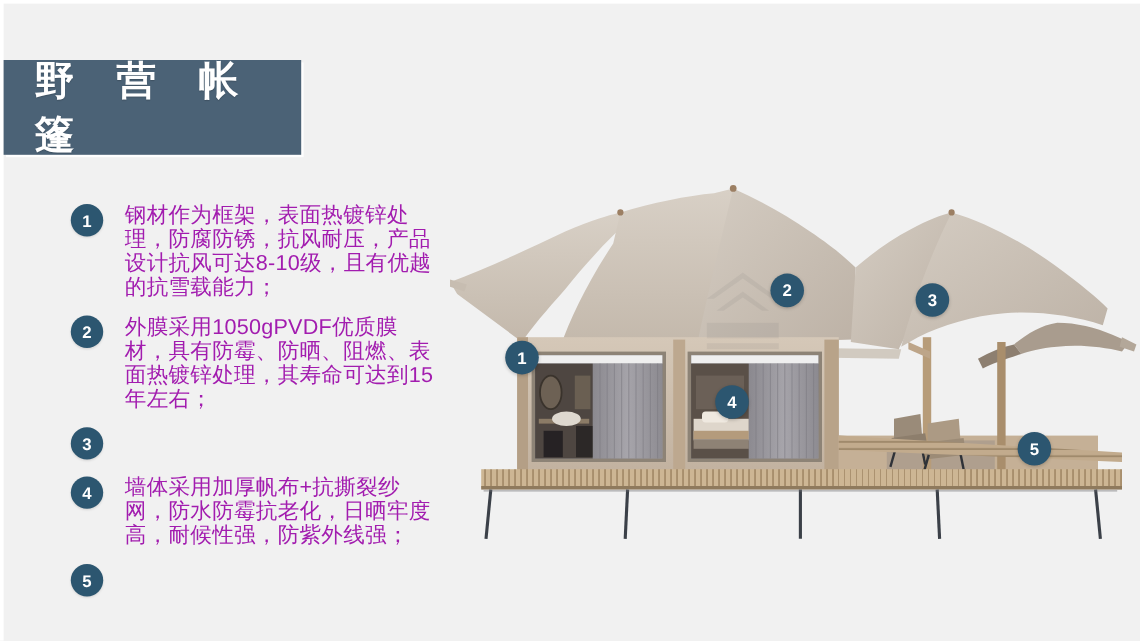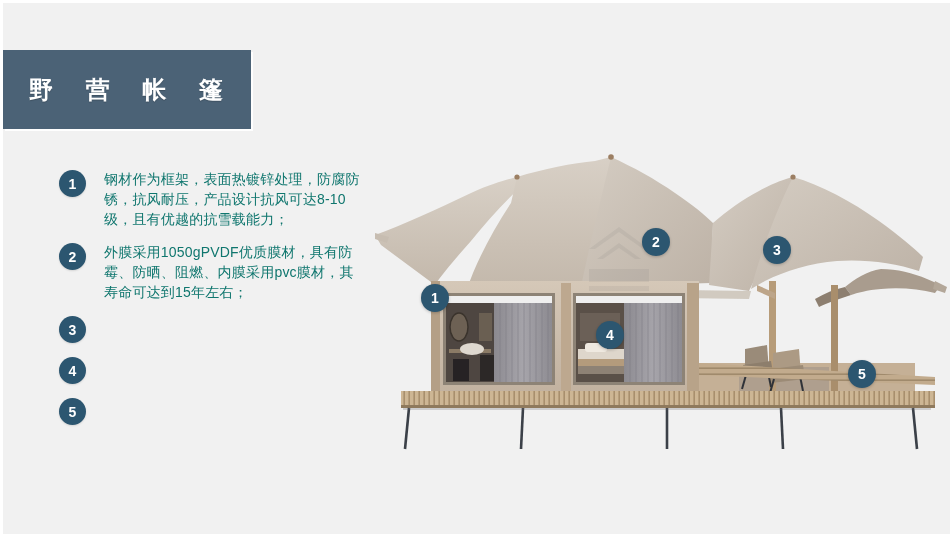--- a/index.html
+++ b/index.html
@@ -20,21 +20,21 @@
   
   .title-banner{
     position:absolute;left:0;top:47px;
     width:248px;height:79px;
     background:#4b6276;
     display:flex;align-items:center;
     box-shadow:2px 2px 0 rgba(255,255,255,.9);
   }
   .title-text{
     color:#ffffff;
-    font-size:24px;
+    font-size:33px;
     font-weight:bold;
     letter-spacing:13px;
     margin-left:26px;
     text-shadow:0 1px 1px rgba(0,0,0,.18);
   }
 
   
   .features{
     position:absolute;left:56px;top:166px;
     width:310px;
@@ -48,22 +48,22 @@
     width:27px;height:27px;border-radius:50%;
     background:#2c5670;
     color:#ffffff;
     font-size:14px;font-weight:bold;
     display:flex;align-items:center;justify-content:center;
     margin-top:1px;
     box-shadow:0 1px 2px rgba(0,0,0,.12);
   }
   .feature-text{
     margin-left:18px;
-    color:#0f766e;
-    font-size:14px;
+    color:#a21caf;
+    font-size:18px;
     line-height:20px;
     letter-spacing:.2px;
     max-width:262px;
   }
 
   
   .illustration{
     position:absolute;left:372px;top:150px;
     width:578px;height:300px;
   }
@@ -90,29 +90,30 @@
 
   <div class="features">
 
     <div class="feature">
       <div class="badge">1</div>
       <div class="feature-text">钢材作为框架，表面热镀锌处理，防腐防锈，抗风耐压，产品设计抗风可达8-10级，且有优越的抗雪载能力；</div>
     </div>
 
     <div class="feature">
       <div class="badge">2</div>
-      <div class="feature-text">外膜采用1050gPVDF优质膜材，具有防霉、防晒、阻燃、内膜采用pvc膜材，其寿命可达到15年左右；</div>
+      <div class="feature-text">外膜采用1050gPVDF优质膜材，具有防霉、防晒、阻燃、表面热镀锌处理，其寿命可达到15年左右；</div>
     </div>
 
     <div class="feature">
       <div class="badge">3</div>
     </div>
 
     <div class="feature">
       <div class="badge">4</div>
+      <div class="feature-text">墙体采用加厚帆布+抗撕裂纱网，防水防霉抗老化，日晒牢度高，耐候性强，防紫外线强；</div>
     </div>
 
     <div class="feature">
       <div class="badge">5</div>
     </div>
 
   </div>
 
   <div class="illustration">
     <svg viewBox="0 0 578 300" xmlns="http://www.w3.org/2000/svg">

